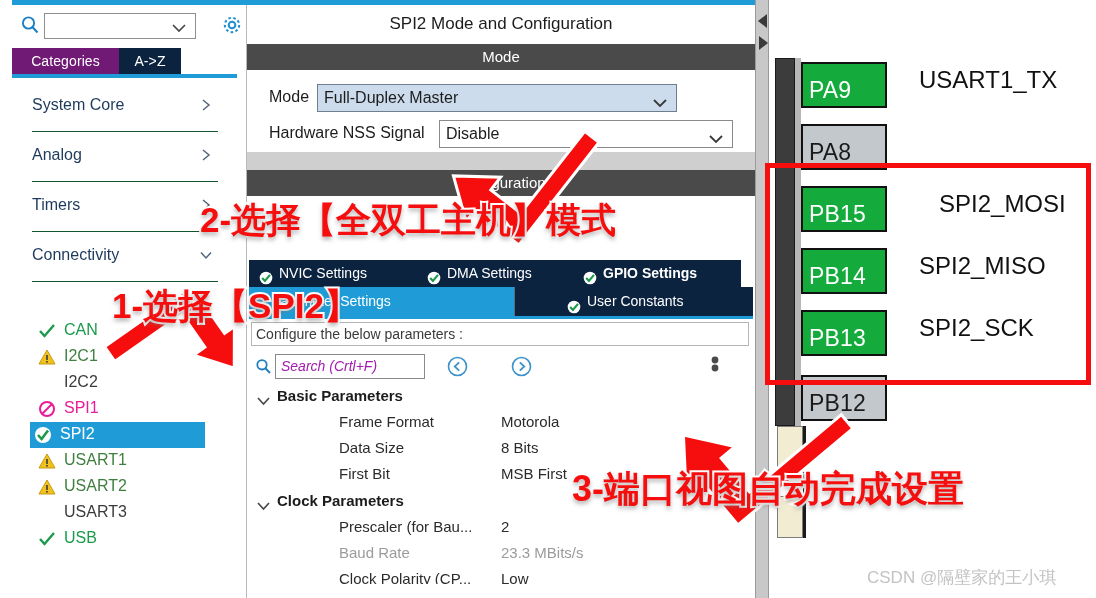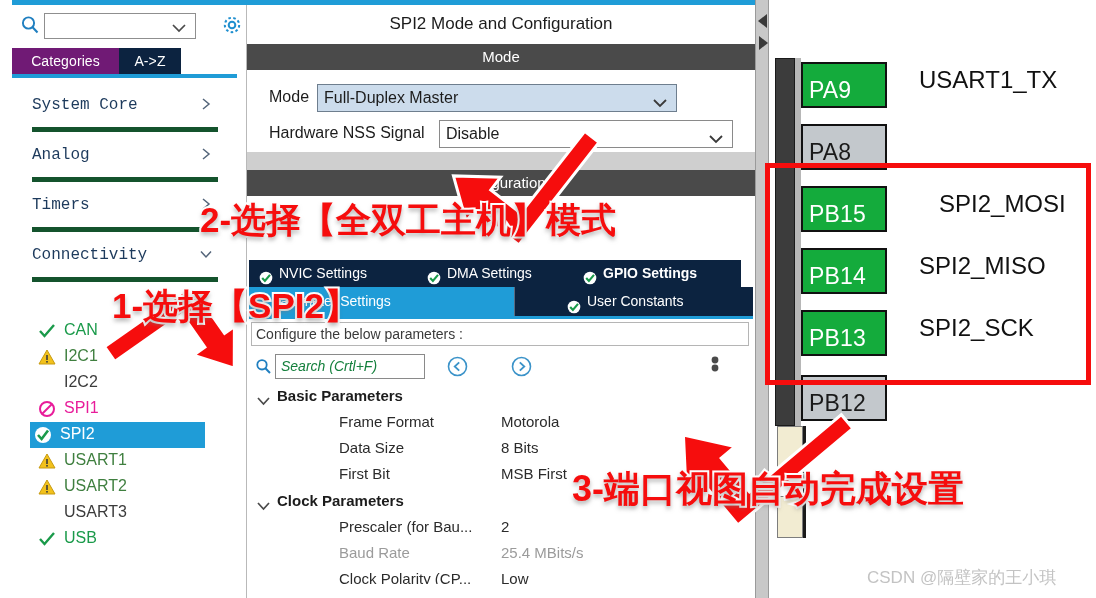--- a/index.html
+++ b/index.html
@@ -52,23 +52,22 @@
   }
   #tab-categories { left: 0; width: 107px; background: #701a75; }
   #tab-az { left: 107px; width: 62px; background: #0c2340; }
   #tab-underline {
     position: absolute; left: 0; top: 26px; width: 225px; height: 4px; background: #1f9cd7;
   }
 
   #cat-list { position: absolute; left: 12px; top: 82px; width: 224px; }
   .cat-item {
     position: relative; height: 50px;
-    border-bottom: 5px solid #14532d;
+    border-bottom: 1px solid #14532d;
     margin: 0 18px 0 20px;
-    font-family: Liberation Mono, monospace;
   }
   .cat-label {
     position: absolute; left: 0; top: 14px;
     font-size: 16px; color: #1d3a5c;
   }
   .cat-arrow {
     position: absolute; right: 6px; top: 15px;
     width: 12px; height: 12px;
   }
 
@@ -158,21 +157,21 @@
   }
 
   #param-search-row { position: absolute; left: 4px; top: 156px; width: 400px; height: 30px; }
   #psr-icon { position: absolute; left: 4px; top: 6px; width: 17px; height: 17px; }
   #psr-box {
     position: absolute; left: 24px; top: 2px; width: 150px; height: 25px;
     border: 1px solid #8a8a8a; background: #ffffff;
   }
   #psr-box .ph {
     position: absolute; left: 5px; top: 3px; font-size: 14px;
-    color: #15803d; font-style: italic;
+    color: #a21caf; font-style: italic;
   }
   .navcirc { position: absolute; top: 4px; width: 21px; height: 21px; }
   #nav-prev { left: 196px; }
   #nav-next { left: 260px; }
   #dots-ico { position: absolute; left: 455px; top: 3px; width: 18px; height: 22px; }
 
   #param-tree { position: absolute; left: 4px; top: 188px; width: 498px; }
   .grp-row { position: relative; height: 27px; }
   .grp-chev { position: absolute; left: 6px; top: 8px; width: 13px; height: 10px; }
   .grp-name { position: absolute; left: 26px; top: 3px; font-size: 15px; color: #1c1c1c; font-weight: bold; }
@@ -544,21 +543,21 @@
               </svg>
           </span>
           <span class="grp-name">Clock Parameters</span>
         </div>
         <div class="p-row">
           <span class="p-name">Prescaler (for Bau...</span>
           <span class="p-val">2</span>
         </div>
         <div class="p-row dim">
           <span class="p-name">Baud Rate</span>
-          <span class="p-val">25.4 MBits/s</span>
+          <span class="p-val">23.3 MBits/s</span>
         </div>
         <div class="p-row cut">
           <span class="p-name">Clock Polarity (CP...</span>
           <span class="p-val">Low</span>
         </div>
       </div>
     </div>
   </div>
 
   <div id="divider">

